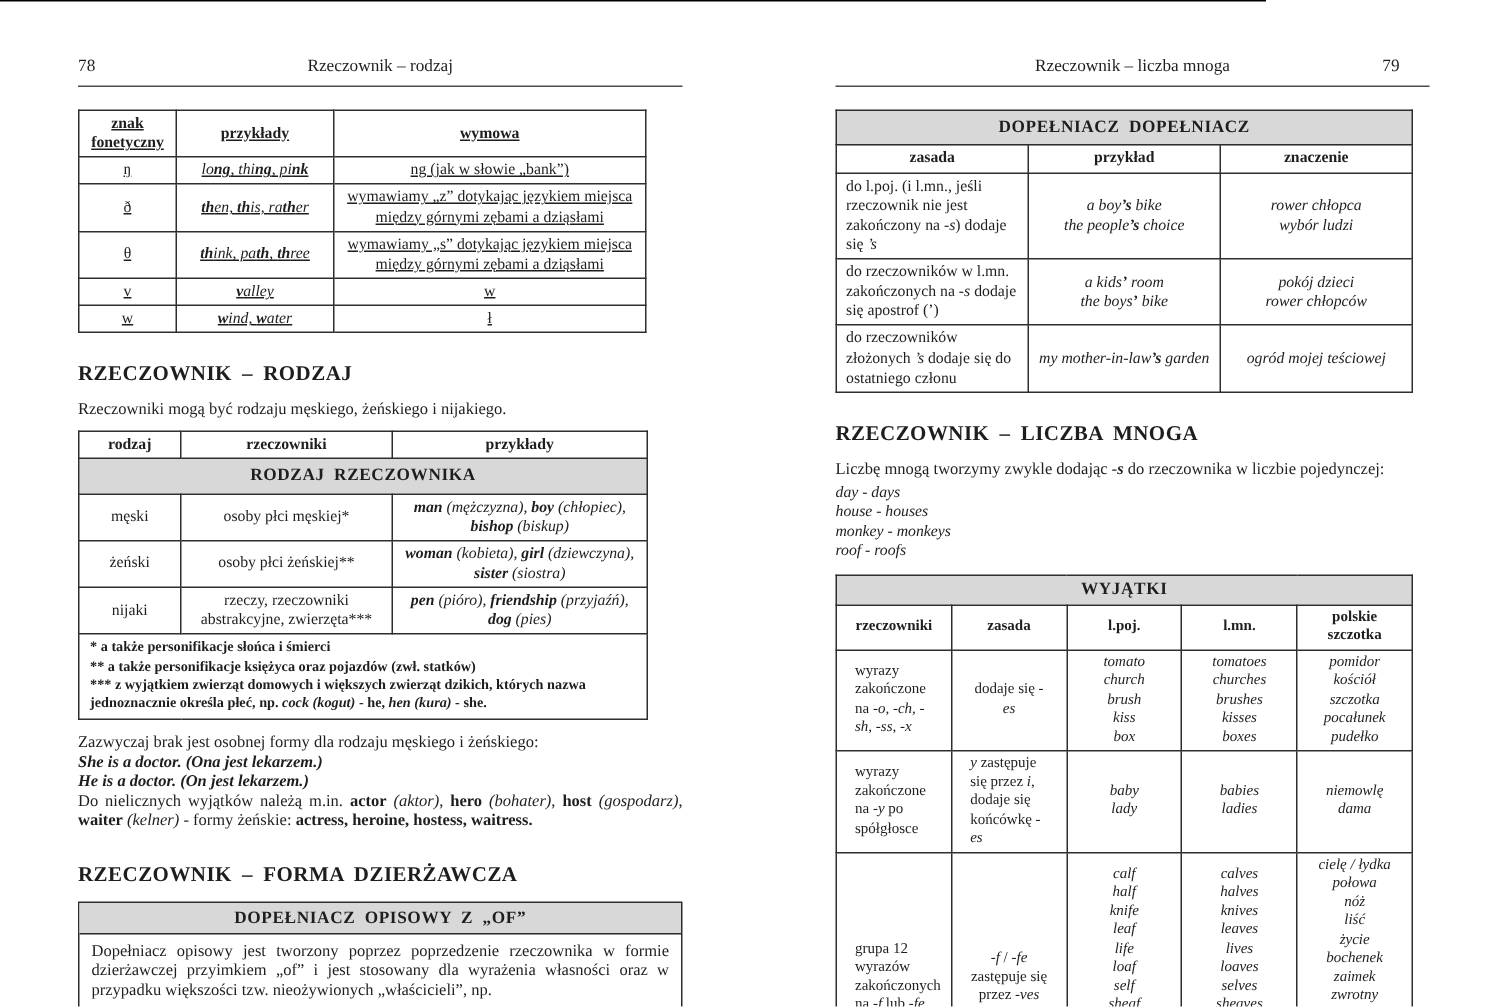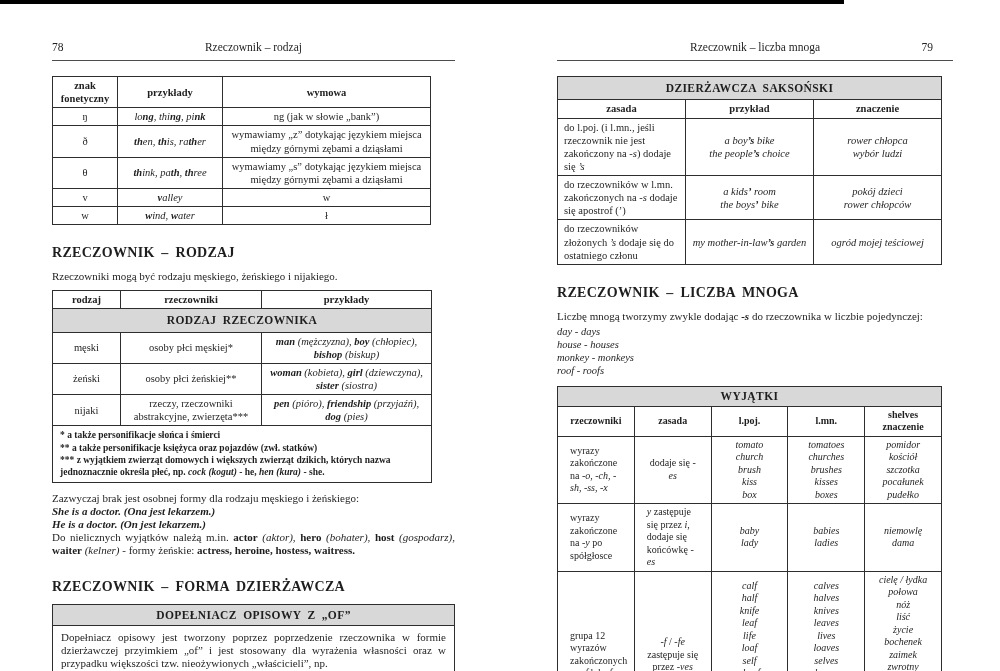--- a/index.html
+++ b/index.html
@@ -3,21 +3,21 @@
 <meta charset="utf-8">
 <style>
   html, body { margin:0; padding:0; }
   body {
     width:1000px; height:671px;
     background:#ffffff;
     font-family:"Liberation Serif","DejaVu Serif",serif;
     color:#1e1e1e;
     overflow:hidden;
   }
-  .spread { position:relative; width:844px; height:671px; background:#fff; border-top:4px solid #000000; box-sizing:border-box; }
+  .spread { position:relative; width:844px; height:671px; background:#fff; border-top:1px solid #000000; box-sizing:border-box; }
   .page { position:absolute; top:0; }
   .page-left  { left:52px;  width:403px; }
   .page-right { left:557px; width:396px; }
 
   .page-head {
     margin-top:37px; position:relative; text-align:center;
     font-size:11.5px; padding-bottom:7px; border-bottom:1.5px solid #4d4d4d;
   }
   .page-head .pagenum { position:absolute; top:0; }
   .page-left  .pagenum { left:0; }
@@ -34,21 +34,21 @@
   .it { font-style:italic; }
   .multiline { white-space:pre-line; }
   .just { text-align:justify; }
 
   .section-title {
     font-size:14px; font-weight:bold; letter-spacing:0.3px; word-spacing:3px;
     margin:20px 0 9px 0;
   }
   .bodytext { font-size:11px; line-height:1.18; margin:0; }
 
-  .phonetics { width:379px; margin-top:15px; }
+  .phonetics { width:379px; margin-top:15px;text-decoration:underline; }
   .phonetics .col-sym { width:52px; }
   .phonetics .col-ex  { width:92px; }
 
   .gender-table { width:380px; }
   .gender-table .col-rodzaj { width:55px; }
   .gender-table .col-rzecz  { width:128px; }
   .gender-footnotes { font-size:9.5px; line-height:1.3; text-align:left; padding:3px 7px;font-weight:bold; }
 
   .gender-note { margin-top:9px; }
 
@@ -166,21 +166,21 @@
   <div class="page page-right">
 
     <div class="page-head">
       <span>Rzeczownik – liczba mnoga</span>
       <span class="pagenum">79</span>
     </div>
 
     <table class="saxon">
       <tbody>
           <tr>
-        <td class="band" colspan="3">DZIERŻAWCZA SAKSOŃSKI</td>
+        <td class="band" colspan="3">DOPEŁNIACZ DOPEŁNIACZ</td>
       </tr>
       <tr>
         <th class="col-zasada">zasada</th>
         <th class="col-przyklad">przykład</th>
         <th>znaczenie</th>
       </tr>
       <tr>
         <td class="rule-cell">do l.poj. (i l.mn., jeśli rzeczownik nie jest zakończony na <i>-s</i>) dodaje się <i>’s</i></td>
         <td class="c it">a boy<b>’s</b> bike<br>the people<b>’s</b> choice</td>
         <td class="c it multiline">rower chłopca
@@ -210,21 +210,21 @@
     <table class="exceptions">
       <tbody>
           <tr>
         <td class="band" colspan="5">WYJĄTKI</td>
       </tr>
       <tr>
         <th class="col-nouns">rzeczowniki</th>
         <th class="col-rule">zasada</th>
         <th class="col-sg">l.poj.</th>
         <th class="col-pl">l.mn.</th>
-        <th>shelves znaczenie</th>
+        <th>polskie szczotka</th>
       </tr>
       <tr>
         <td class="nouns-cell just">wyrazy zakończone na <i>-o, -ch, -sh, -ss, -x</i></td>
         <td class="c">dodaje się <i>-es</i></td>
         <td class="c it multiline">tomato
 church
 brush
 kiss
 box</td>
         <td class="c it multiline">tomatoes

